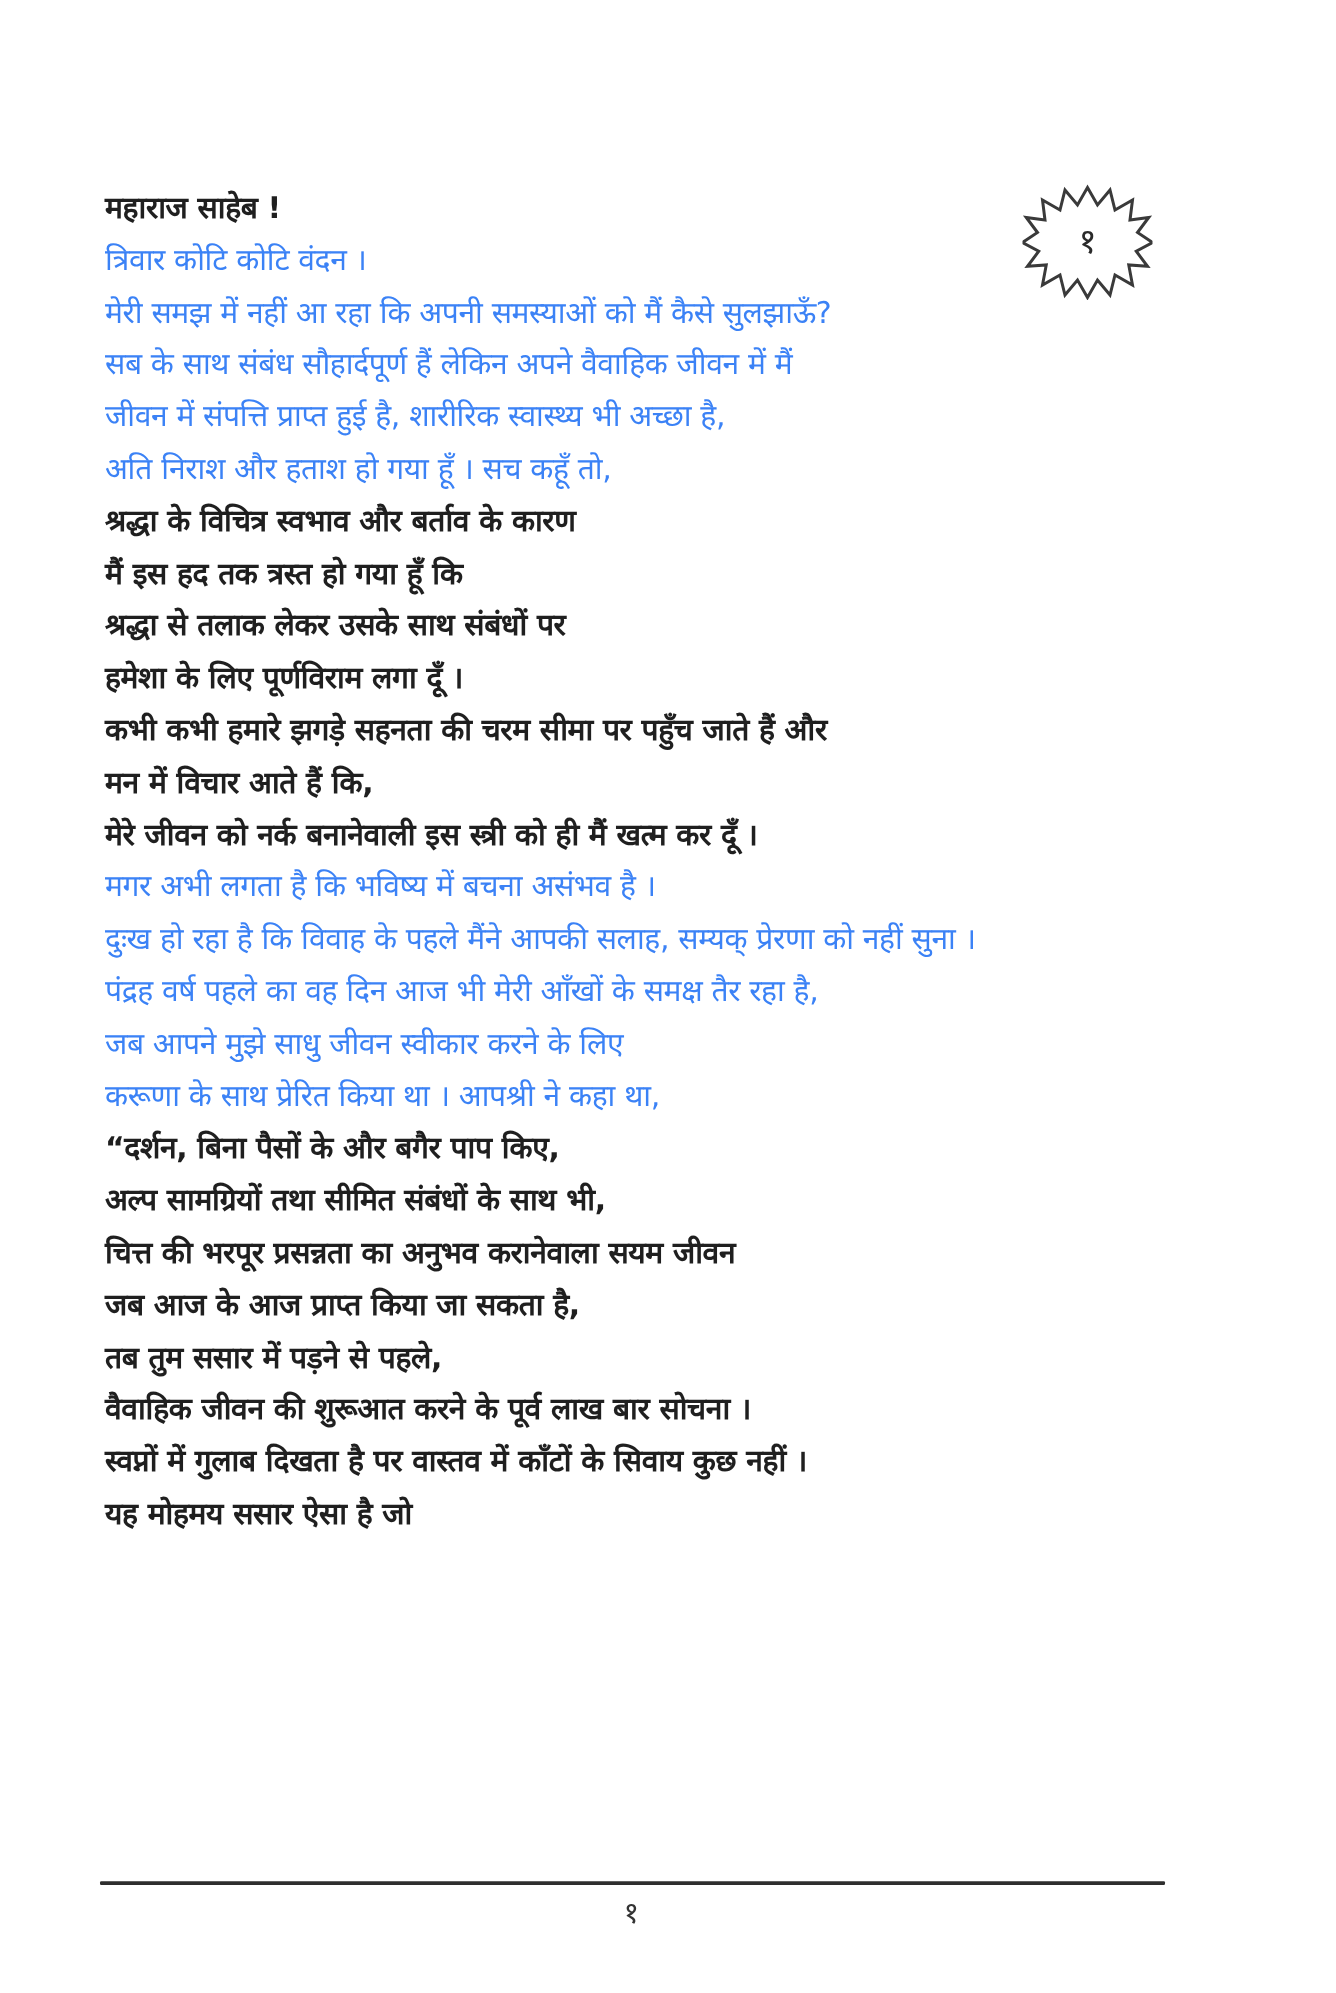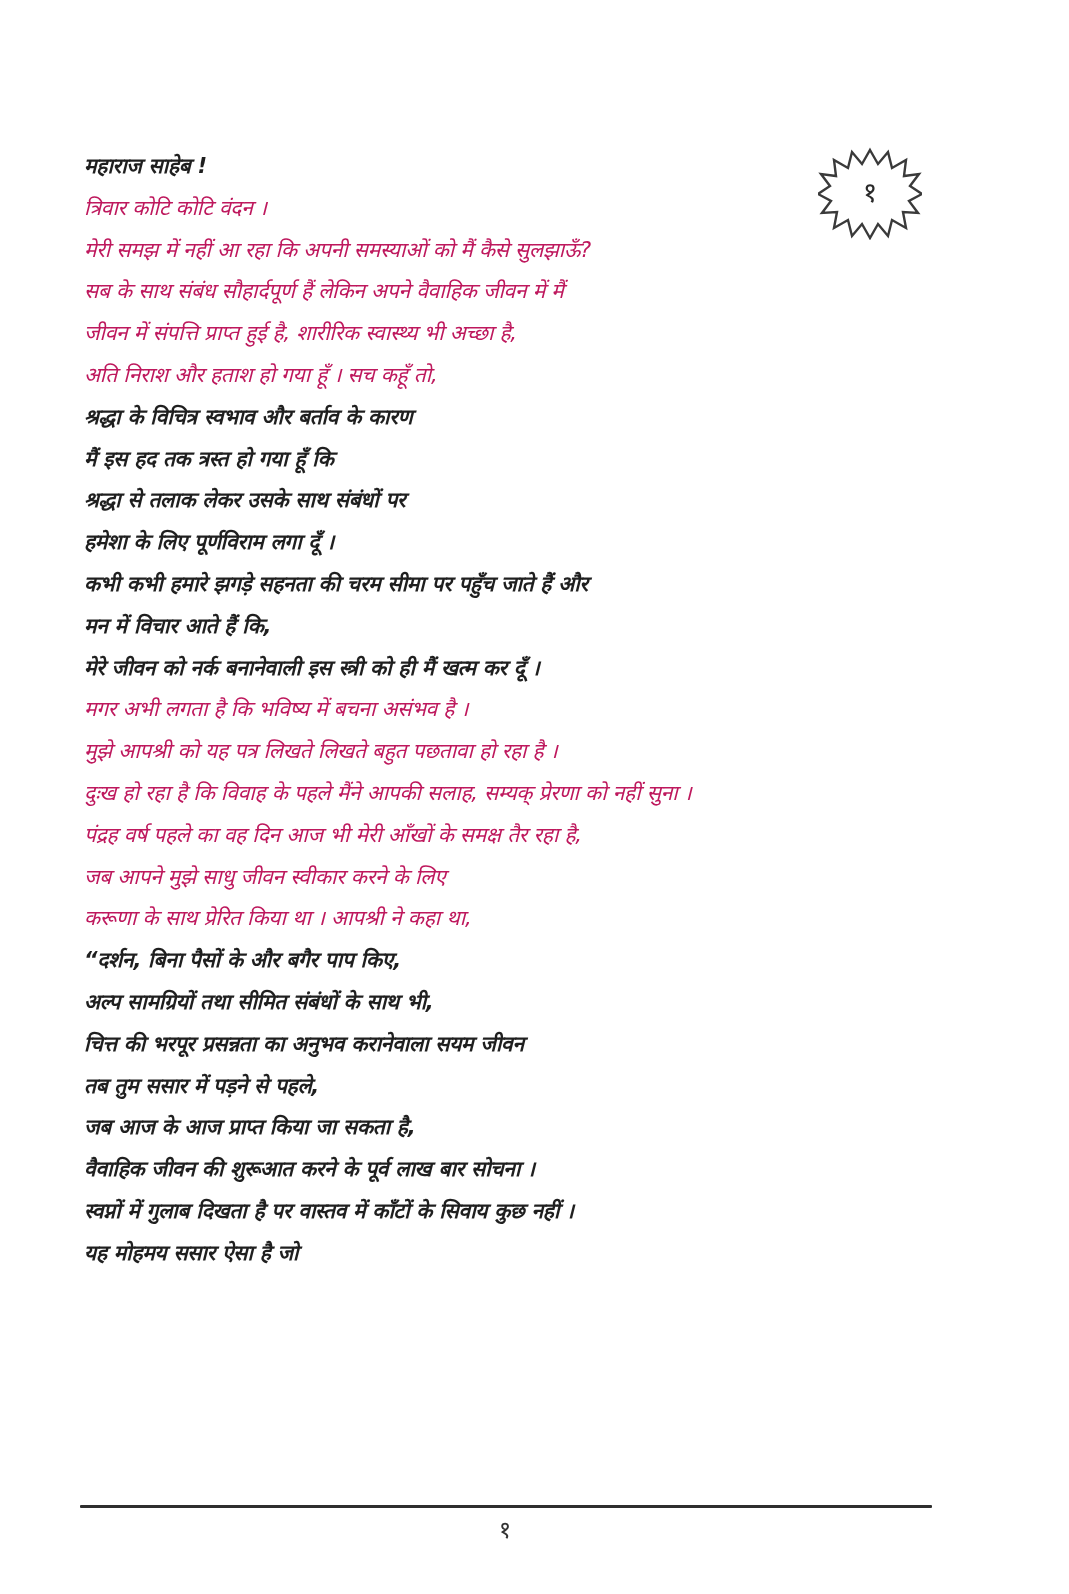--- a/index.html
+++ b/index.html
@@ -26,34 +26,33 @@
       left: 84px;
       top: 146px;
       width: 860px;
       margin: 0;
       padding: 0;
       list-style: none;
     }
     .line {
       height: 41.8px;
       line-height: 41.8px;
-      font-size: 21px;
+      font-size: 24px;
       white-space: nowrap;
       letter-spacing: -0.3px;
       color: #333333;
       transform-origin: left center;
-      font-style: italic;
     }
     .line.bold {
       font-weight: bold;
       color: #1f1f1f;
     }
     .line.regular {
       font-weight: normal;
-      color: #be185d;
+      color: #3b82f6;
     }
     .badge {
       position: absolute;
       left: 818px;
       top: 146px;
       width: 104px;
       height: 94px;
     }
     .badge svg {
       position: absolute;
@@ -110,30 +109,29 @@
     <li class="line regular">जीवन में संपत्ति प्राप्त हुई है, शारीरिक स्वास्थ्य भी अच्छा है,</li>
     <li class="line regular">अति निराश और हताश हो गया हूँ । सच कहूँ तो,</li>
     <li class="line bold">श्रद्धा के विचित्र स्वभाव और बर्ताव के कारण</li>
     <li class="line bold">मैं इस हद तक त्रस्त हो गया हूँ कि</li>
     <li class="line bold">श्रद्धा से तलाक लेकर उसके साथ संबंधों पर</li>
     <li class="line bold">हमेशा के लिए पूर्णविराम लगा दूँ ।</li>
     <li class="line bold">कभी कभी हमारे झगड़े सहनता की चरम सीमा पर पहुँच जाते हैं और</li>
     <li class="line bold">मन में विचार आते हैं कि,</li>
     <li class="line bold">मेरे जीवन को नर्क बनानेवाली इस स्त्री को ही मैं खत्म कर दूँ ।</li>
     <li class="line regular">मगर अभी लगता है कि भविष्य में बचना असंभव है ।</li>
-    <li class="line regular">मुझे आपश्री को यह पत्र लिखते लिखते बहुत पछतावा हो रहा है ।</li>
     <li class="line regular">दुःख हो रहा है कि विवाह के पहले मैंने आपकी सलाह, सम्यक् प्रेरणा को नहीं सुना ।</li>
     <li class="line regular">पंद्रह वर्ष पहले का वह दिन आज भी मेरी आँखों के समक्ष तैर रहा है,</li>
     <li class="line regular">जब आपने मुझे साधु जीवन स्वीकार करने के लिए</li>
     <li class="line regular">करूणा के साथ प्रेरित किया था । आपश्री ने कहा था,</li>
     <li class="line bold">“दर्शन, बिना पैसों के और बगैर पाप किए,</li>
     <li class="line bold">अल्प सामग्रियों तथा सीमित संबंधों के साथ भी,</li>
     <li class="line bold">चित्त की भरपूर प्रसन्नता का अनुभव करानेवाला सयम जीवन</li>
+    <li class="line bold">जब आज के आज प्राप्त किया जा सकता है,</li>
     <li class="line bold">तब तुम ससार में पड़ने से पहले,</li>
-    <li class="line bold">जब आज के आज प्राप्त किया जा सकता है,</li>
     <li class="line bold">वैवाहिक जीवन की शुरूआत करने के पूर्व लाख बार सोचना ।</li>
     <li class="line bold">स्वप्नों में गुलाब दिखता है पर वास्तव में काँटों के सिवाय कुछ नहीं ।</li>
     <li class="line bold">यह मोहमय ससार ऐसा है जो</li>
   </ul>
 
   <div class="footer-rule"></div>
   <div class="page-number">१</div>
 
 </div>
 

